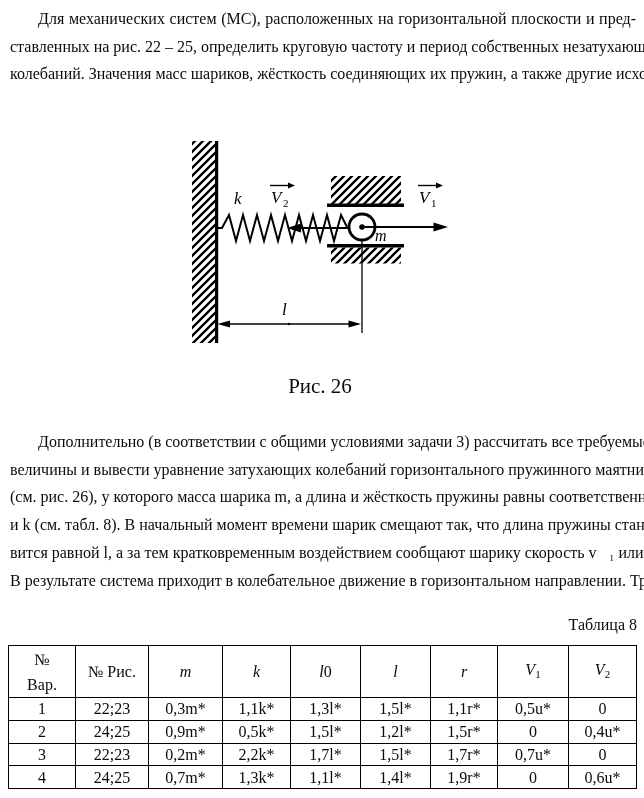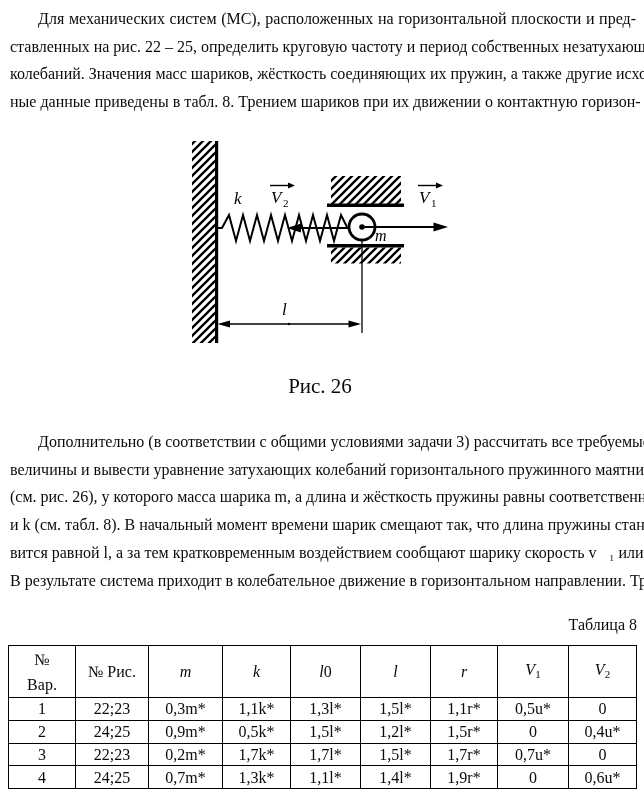--- a/index.html
+++ b/index.html
@@ -30,21 +30,20 @@
   .subn{font-size:11px;vertical-align:-3px;}
   svg text{font-family:"Liberation Serif","DejaVu Serif",serif;}
 </style>
 </head>
 <body>
 
 <div class="para" id="para1">
   <div class="tline first">Для механических систем (МС), расположенных на горизонтальной плоскости и пред-</div>
   <div class="tline">ставленных на рис. 22 – 25, определить круговую частоту и период собственных незатухающих</div>
   <div class="tline">колебаний. Значения масс шариков, жёсткость соединяющих их пружин, а также другие исход-</div>
-  <div class="tline">ные данные приведены в табл. 8. Трением шариков при их движении о контактную горизон-</div>
 </div>
 
 <div id="figure-area">
   <svg width="280" height="212" viewBox="180 140 280 212">
     <defs>
       <pattern id="hatch" width="8" height="8" patternUnits="userSpaceOnUse">
         <path d="M-2,2 L2,-2 M-2,10 L10,-2 M6,10 L10,6" stroke="#000" stroke-width="2.3"></path>
       </pattern>
     </defs>
 
@@ -153,21 +152,21 @@
       <td>1,5l*</td>
       <td>1,2l*</td>
       <td>1,5r*</td>
       <td>0</td>
       <td>0,4u*</td>
     </tr>
     <tr>
       <td>3</td>
       <td>22;23</td>
       <td>0,2m*</td>
-      <td>1,7k*</td>
+      <td>2,2k*</td>
       <td>1,7l*</td>
       <td>1,5l*</td>
       <td>1,7r*</td>
       <td>0,7u*</td>
       <td>0</td>
     </tr>
     <tr>
       <td>4</td>
       <td>24;25</td>
       <td>0,7m*</td>

